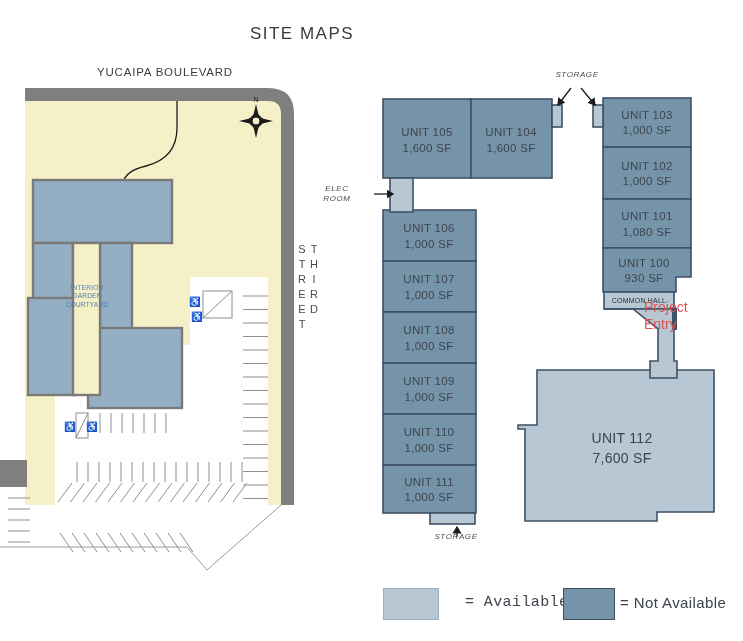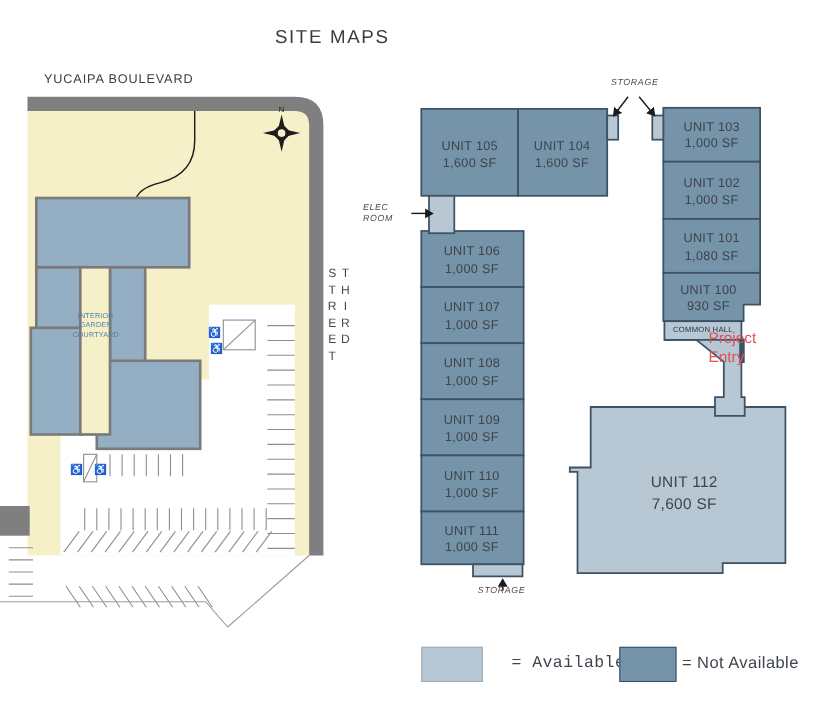--- a/index.html
+++ b/index.html
@@ -1,30 +1,30 @@
 <!DOCTYPE html>
 <html style="--available: #b7c7d3; --not_available: #7594aa; --outline: #3e5266; --road: #7f7f7f; --cream: #f6f0c8; --building: #94afc4; --entry_red: #df5350; --text_dark: #3d444c; --courtyard_blue: #4d7fac;"><head>
 <meta charset="utf-8">
 <style>
   html,body{margin:0;padding:0;background:#fff;}
   #page{position:relative;width:743px;height:641px;background:#fff;overflow:hidden;
         font-family:"Liberation Sans",sans-serif;}
   .abs{position:absolute;}
   #title{left:0;top:24px;width:604px;text-align:center;font-size:17px;
          letter-spacing:1.5px;color:#3b3b3b;}
-  #yucaipa{left:40px;top:66px;width:250px;text-align:left;font-size:11.5px;
+  #yucaipa{left:40px;top:66px;width:250px;text-align:center;font-size:11.5px;
            letter-spacing:.8px;color:#3d3d3d;}
   #third-street{left:296px;top:243px;height:160px;font-size:11px;color:#4a4a4a;
                 writing-mode:vertical-rl;text-orientation:upright;letter-spacing:3px;}
   #courtyard-label{left:60px;top:284px;width:54px;text-align:center;font-size:6.5px;
                    line-height:1.3;color:var(--courtyard_blue);white-space:pre-line;letter-spacing:.2px;}
   .annot{font-size:8px;color:#4c4c4c;letter-spacing:.6px;font-style:italic;}
   #storage-top-label{left:546px;top:70px;width:62px;text-align:center;}
   #storage-bottom-label{left:425px;top:532px;width:62px;text-align:center;}
-  #elec-label{left:330px;top:184px;width:42px;text-align:left;white-space:pre-line;line-height:1.25;}
+  #elec-label{left:316px;top:184px;width:42px;text-align:center;white-space:pre-line;line-height:1.25;}
   #common-hall-label{left:604px;top:292px;width:70px;height:17px;line-height:17px;
                      text-align:center;font-size:7px;letter-spacing:.2px;color:#26313b;}
   #project-entry{left:644px;top:299px;font-size:14px;line-height:1.2;
                  color:var(--entry_red);white-space:pre-line;}
   .legend-swatch{width:54px;height:30px;}
   #legend-avail-swatch{left:383px;top:588px;background:var(--available);border:1px solid #9fadb8;}
   #legend-na-swatch{left:563px;top:588px;width:50px;background:var(--not_available);border:1px solid var(--outline);}
   .legend-label{top:594px;font-size:15px;color:#3d444c;letter-spacing:.4px;}
   #legend-avail-label{left:465px;font-family:Liberation Mono, monospace;}
   #legend-na-label{left:620px;}

